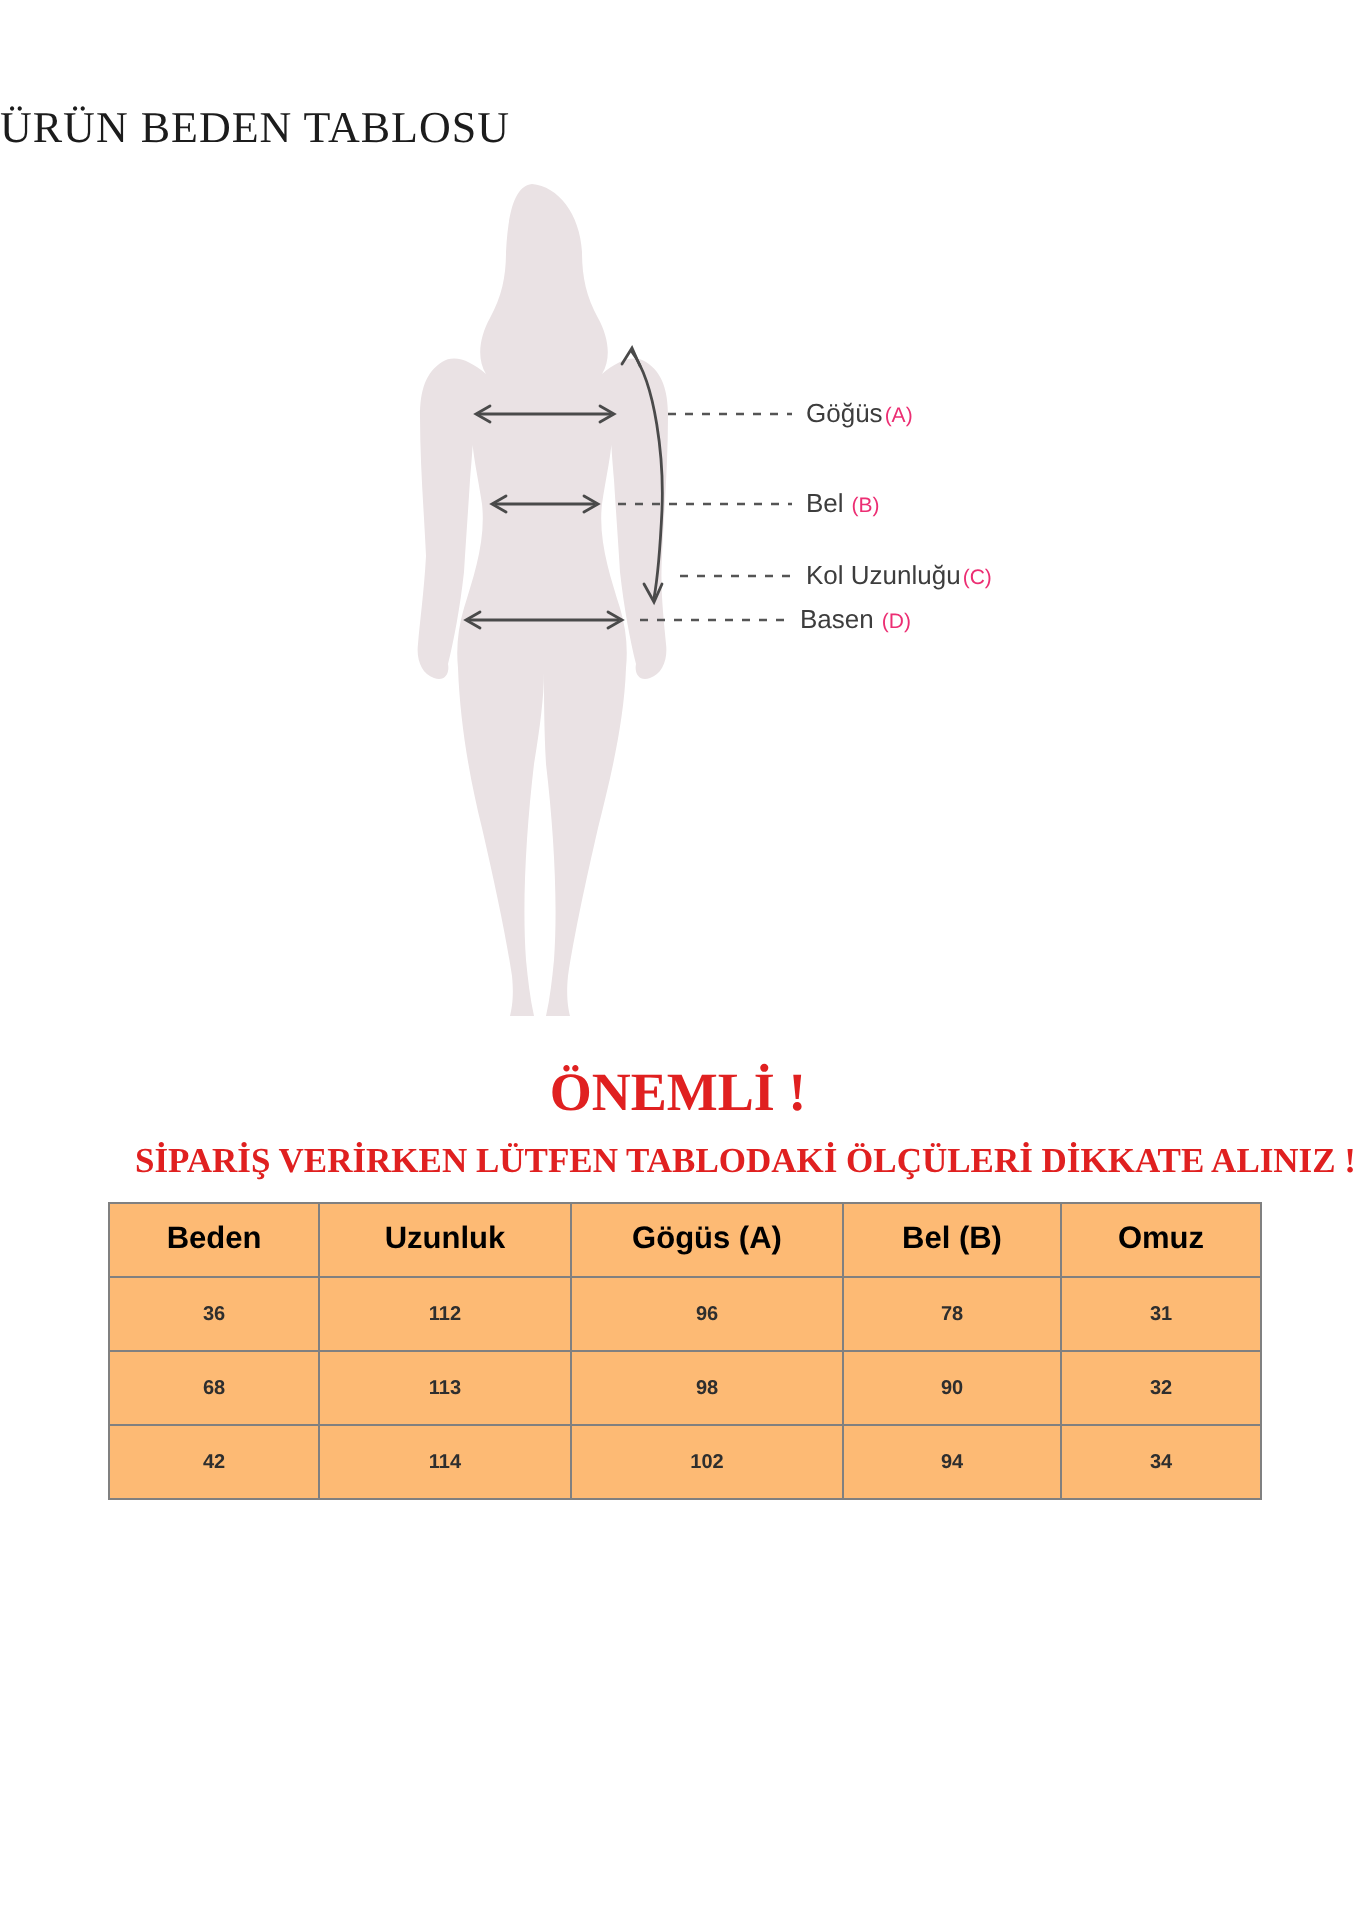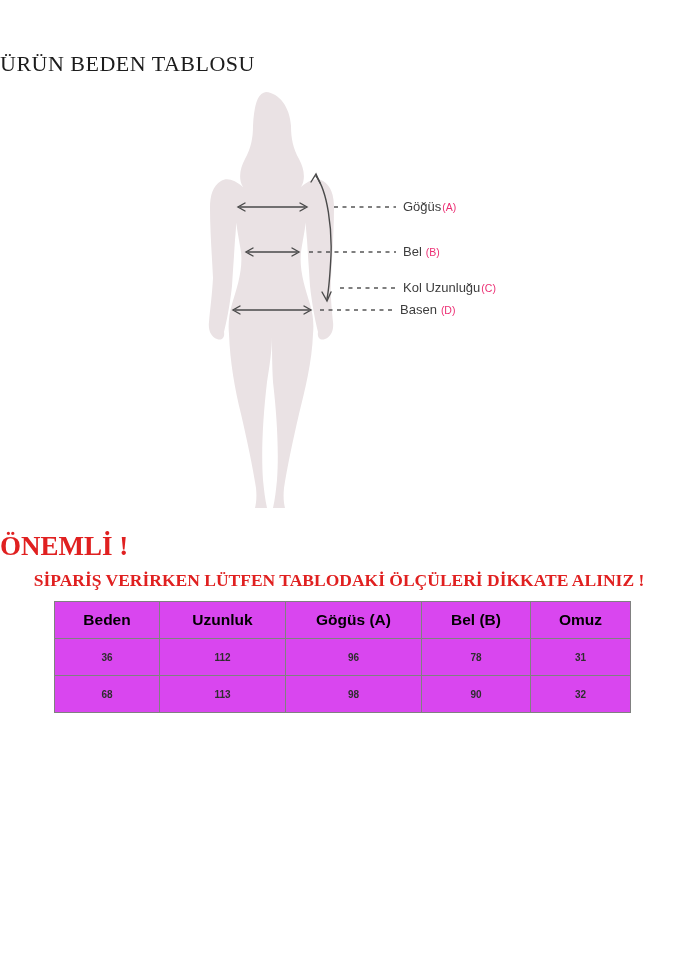--- a/index.html
+++ b/index.html
@@ -12,32 +12,32 @@
     font-family:"Liberation Serif", serif; font-size:22px; letter-spacing:.5px;
     color:#1c1c1c; white-space:nowrap;
   }
   svg.diagram { position:absolute; top:80px; left:0; }
   .sil { fill:#eae2e4; stroke:none; }
   .measure { stroke:#4a4a4a; stroke-width:1.4; fill:none; stroke-linecap:round; }
   .leader { stroke:#555555; stroke-width:1.3; fill:none; stroke-dasharray:4 4.5; }
   .diag-label { font-family:"Liberation Sans", sans-serif; font-size:13px; fill:#3d3d3d; }
   .diag-code  { font-size:10.5px; fill:#ec2e73; }
   .notice-heading {
-    position:absolute; top:531px; left:0; width:678px; 
+    position:absolute; top:531px; left:0; width:678px; text-align:center;
     font-family:"Liberation Serif", serif; font-weight:bold; font-size:27px;
     color:#e02020; white-space:nowrap;
   }
   .notice-sub {
-    position:absolute; top:570px; left:0; width:678px; text-align:center;
+    position:absolute; top:570px; left:0; width:678px; text-align:right;
     font-family:"Liberation Serif", serif; font-weight:bold; font-size:17.5px;
     color:#e02020; white-space:nowrap;
   }
   table.size {
     position:absolute; top:601px; left:54px; width:576px;
-    border-collapse:collapse; table-layout:fixed; background:#d946ef;
+    border-collapse:collapse; table-layout:fixed; background:#fdba74;
   }
   table.size th, table.size td {
     border:1px solid #808080; height:36px; text-align:center; vertical-align:middle;
     padding:0;
   }
   table.size th { font-size:15.5px; font-weight:bold; color:#000000; }
   table.size td { font-size:10px; font-weight:bold; color:#2e2e2e; }
 </style>
 </head>
 <body>
@@ -158,16 +158,23 @@
         <td>78</td>
         <td>31</td>
       </tr>
       <tr>
         <td>68</td>
         <td>113</td>
         <td>98</td>
         <td>90</td>
         <td>32</td>
       </tr>
+      <tr>
+        <td>42</td>
+        <td>114</td>
+        <td>102</td>
+        <td>94</td>
+        <td>34</td>
+      </tr>
     </tbody>
   </table>
 
 </div>
 
 </body></html>

